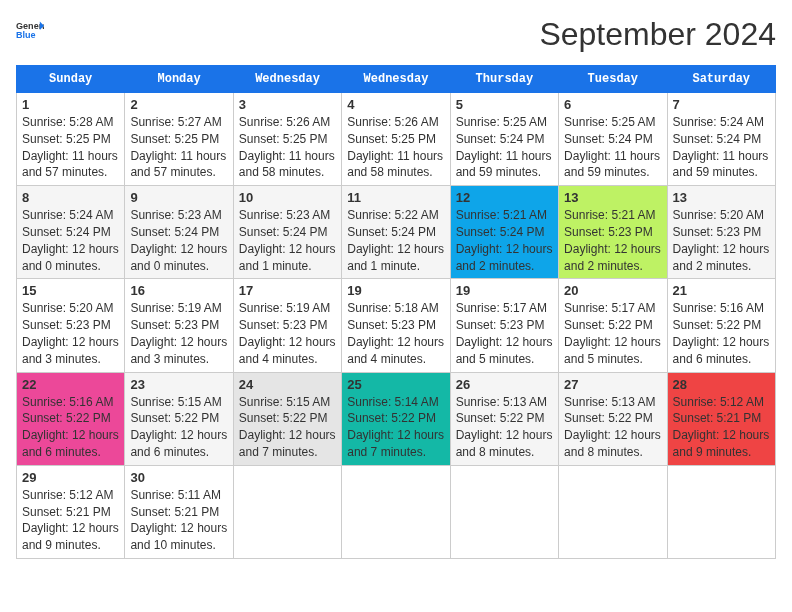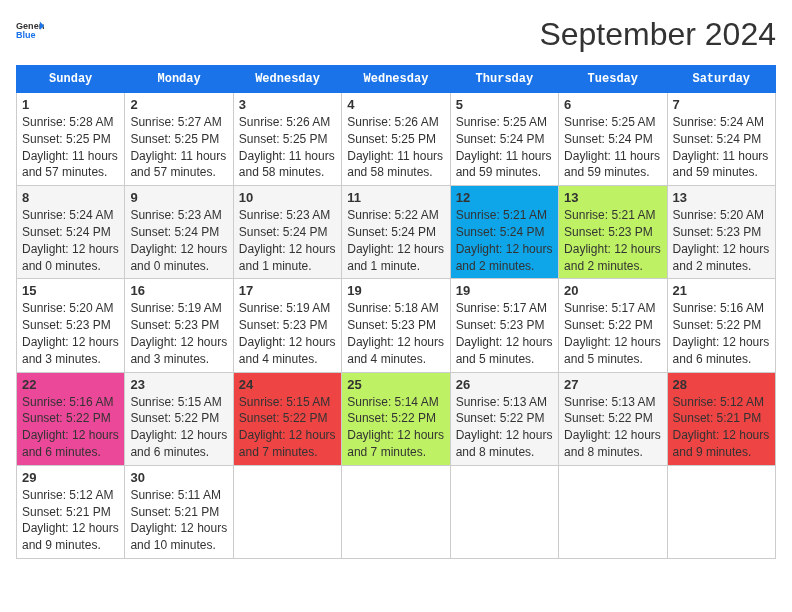--- a/index.html
+++ b/index.html
@@ -201,25 +201,25 @@
       </tr>
       <tr>
         <td style="background: #ec4899;">
     <span class="day-number">22</span>
     <span class="cell-text">Sunrise: 5:16 AM<br>Sunset: 5:22 PM<br>Daylight: 12 hours and 6 minutes.</span>
   </td>
         <td style="background: rgb(245, 245, 245);">
     <span class="day-number">23</span>
     <span class="cell-text">Sunrise: 5:15 AM<br>Sunset: 5:22 PM<br>Daylight: 12 hours and 6 minutes.</span>
   </td>
-        <td style="background: #ef4444;">
+        <td style="background: #e5e5e5;">
     <span class="day-number">24</span>
     <span class="cell-text">Sunrise: 5:15 AM<br>Sunset: 5:22 PM<br>Daylight: 12 hours and 7 minutes.</span>
   </td>
-        <td style="background: #bef264;">
+        <td style="background: #14b8a6;">
     <span class="day-number">25</span>
     <span class="cell-text">Sunrise: 5:14 AM<br>Sunset: 5:22 PM<br>Daylight: 12 hours and 7 minutes.</span>
   </td>
         <td style="background: rgb(245, 245, 245);">
     <span class="day-number">26</span>
     <span class="cell-text">Sunrise: 5:13 AM<br>Sunset: 5:22 PM<br>Daylight: 12 hours and 8 minutes.</span>
   </td>
         <td style="background: rgb(245, 245, 245);">
     <span class="day-number">27</span>
     <span class="cell-text">Sunrise: 5:13 AM<br>Sunset: 5:22 PM<br>Daylight: 12 hours and 8 minutes.</span>

